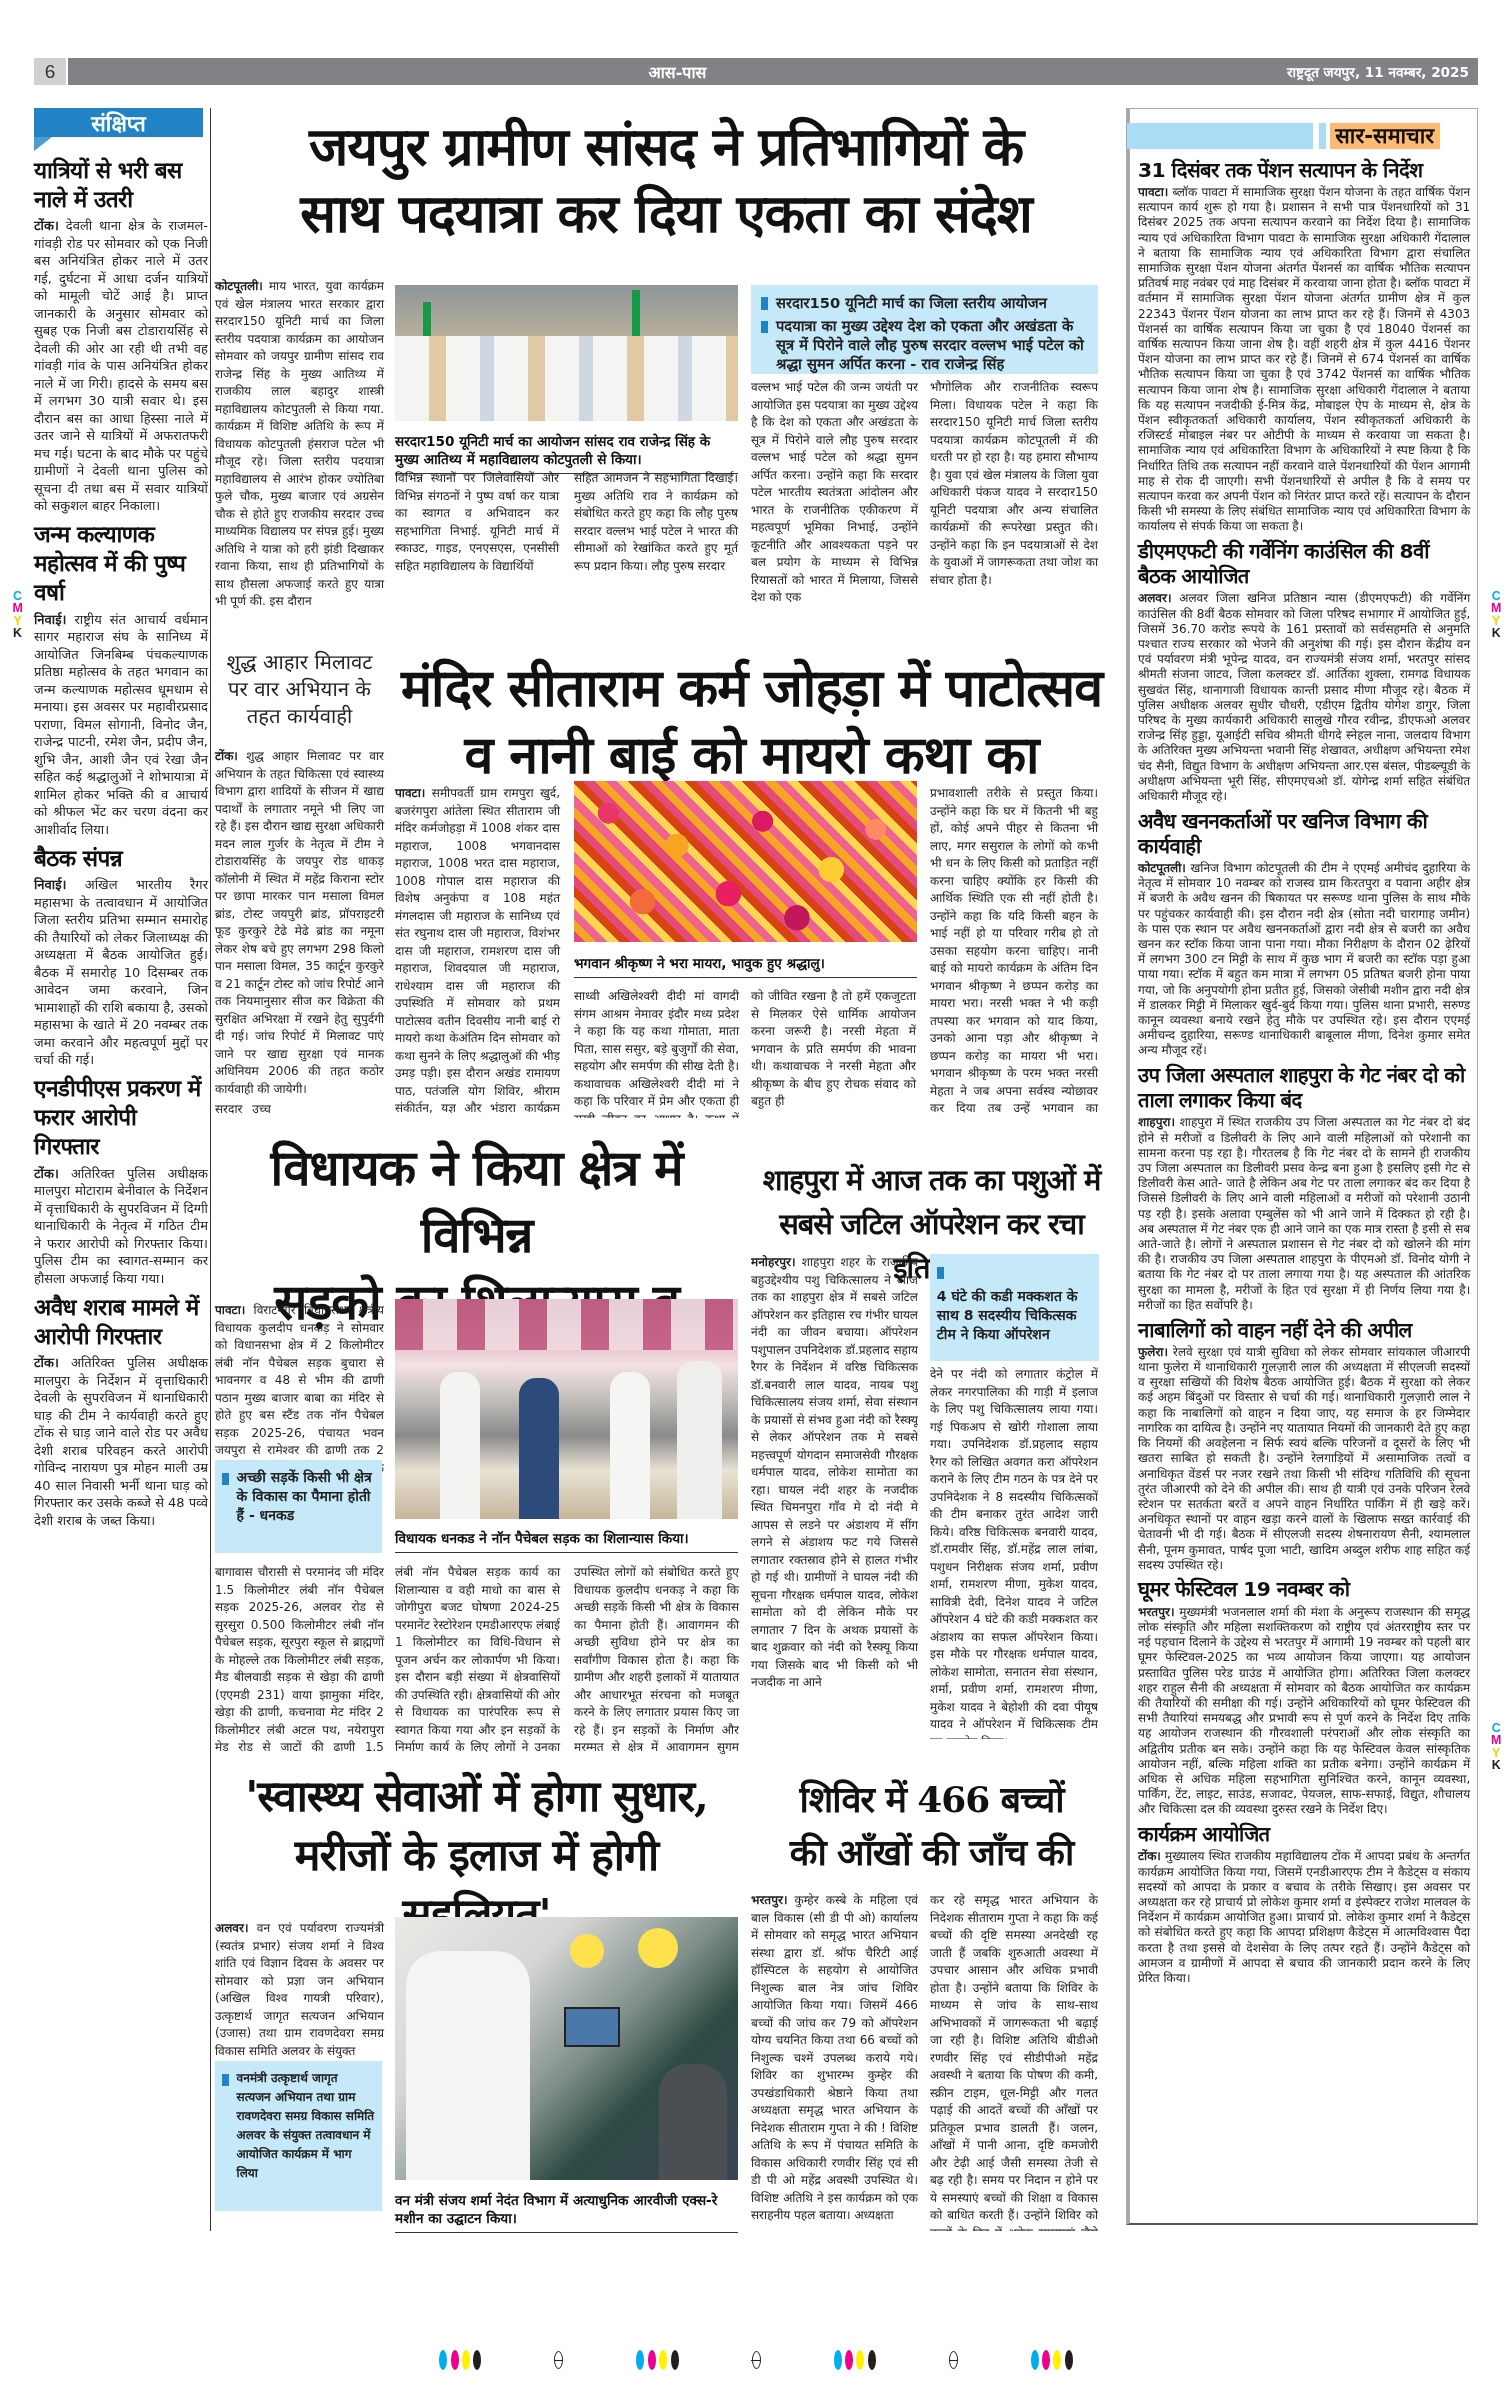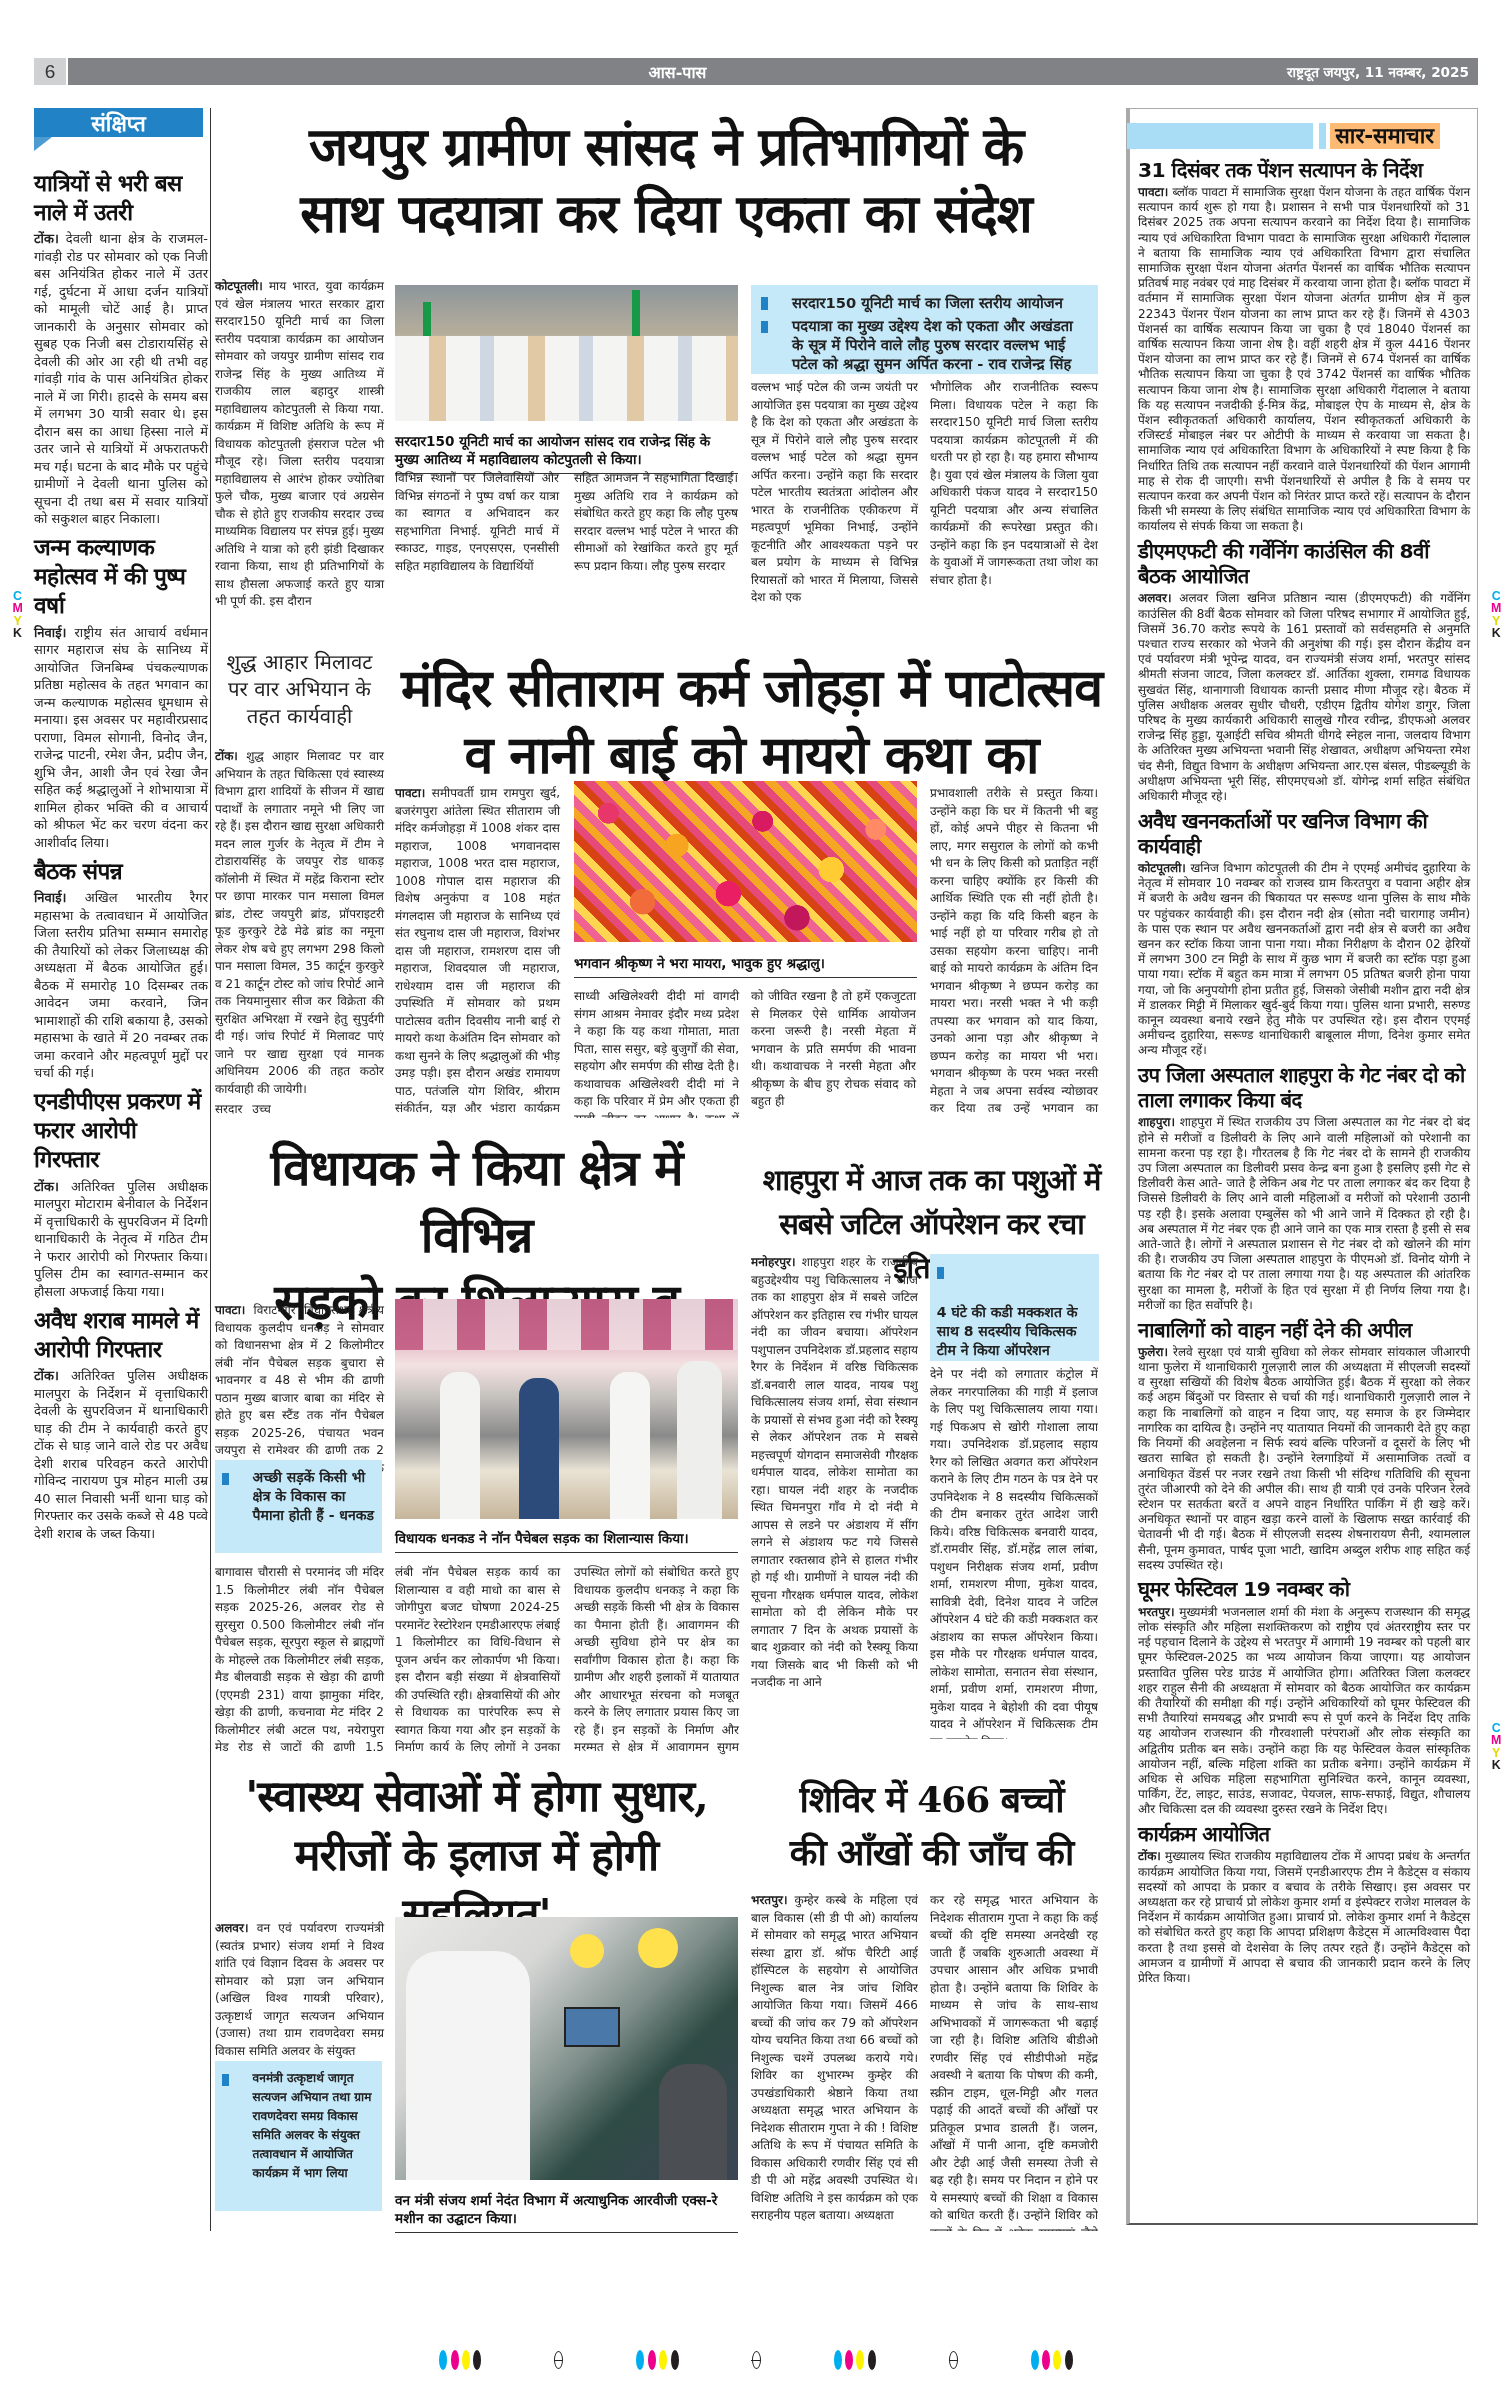--- a/index.html
+++ b/index.html
@@ -31,21 +31,21 @@
   .sidebar { left: 1126px; top: 108px; width: 352px; height: 2117px; border: 1.1px solid #aaa; border-left: 4px solid #a8a9ab; border-bottom: 2.8px solid #555; padding: 5.6px 6.8px 5.6px 8px; }
   .sidebar-top { position: relative; height: 30.5px; margin: 8px -6.8px 3.4px -11.3px; }
   .sidebar-top .band1 { position: absolute; left: 0; top: 0; width: 186px; height: 26px; background: #a8ddf5; }
   .sidebar-top .band2 { position: absolute; left: 192px; top: 0; width: 6.8px; height: 26px; background: #a8ddf5; }
   .sidebar-top .label { position: absolute; left: 203px; top: 0; height: 26px; padding: 0 5.6px; background: #fdba74; font-size: 21.5px; font-weight: bold; line-height: 26px; color: #111; }
   .sidebar h3 { font-size: 20.3px; line-height: 25px; font-weight: bold; color: #111; margin-top: 4.5px; letter-spacing: -0.6px; }
   .sidebar p { font-size: 12px; line-height: 15.2px; margin-top: 2.3px; text-align: justify; }
 
   
   .hl-box { background: #c5e9f9; padding: 10.2px 9px; }
-  .hl-item { display: flex; gap: 24px; font-size: 16px; line-height: 21.5px; font-weight: bold; color: #222; margin-bottom: 4.5px; }
+  .hl-item { display: flex; gap: 8px; font-size: 16px; line-height: 21.5px; font-weight: bold; color: #222; margin-bottom: 4.5px; }
   .hl-item .bullet { flex: none; width: 6.8px; height: 12.4px; background: #2183c6; margin-top: 4.5px; }
 
   .photo { background: #888; overflow: hidden; position: relative; }
   .caption { font-size: 13.6px; line-height: 18px; font-weight: bold; color: #111; padding: 5.6px 0; border-bottom: 1.7px solid #333; }
 
   .cmyk { font-family: "Liberation Sans", sans-serif; font-weight: bold; font-size: 12.4px; line-height: 12.4px; text-align: center; }
   .cmyk span { display: block; }
   .reg-marks { left: 0; top: 2343px; width: 1512px; height: 34px; display: flex; justify-content: center; gap: 73px; align-items: center; }
   .dot-group { display: flex; gap: 3.4px; }
   .dot { width: 8px; height: 20.3px; border-radius: 50%; }
@@ -76,21 +76,21 @@
 <div class="abs cmyk" style="left:1491px; top:1722px;">
   <span style="color:#00aeef">C</span>
   <span style="color:#ec008c">M</span>
   <span style="color:#e6d800">Y</span>
   <span style="color:#231f20">K</span>
 </div>
 
 <div class="abs left-col">
   <div class="sankshipt">संक्षिप्त</div>
 
-  <article style="margin-top:32px;">
+  <article style="margin-top:19px;">
     <h3>यात्रियों से भरी बस नाले में उतरी</h3>
     <p class="body-text"><span class="dateline">टोंक।</span> <span>देवली थाना क्षेत्र के राजमल-गांवड़ी रोड पर सोमवार को एक निजी बस अनियंत्रित होकर नाले में उतर गई, दुर्घटना में आधा दर्जन यात्रियों को मामूली चोटें आई है। प्राप्त जानकारी के अनुसार सोमवार को सुबह एक निजी बस टोडारायसिंह से देवली की ओर आ रही थी तभी वह गांवड़ी गांव के पास अनियंत्रित होकर नाले में जा गिरी। हादसे के समय बस में लगभग 30 यात्री सवार थे। इस दौरान बस का आधा हिस्सा नाले में उतर जाने से यात्रियों में अफरातफरी मच गई। घटना के बाद मौके पर पहुंचे ग्रामीणों ने देवली थाना पुलिस को सूचना दी तथा बस में सवार यात्रियों को सकुशल बाहर निकाला।</span></p>
   </article>
 
   <article>
     <h3>जन्म कल्याणक महोत्सव में की पुष्प वर्षा</h3>
     <p class="body-text"><span class="dateline">निवाई।</span> <span>राष्ट्रीय संत आचार्य वर्धमान सागर महाराज संघ के सानिध्य में आयोजित जिनबिम्ब पंचकल्याणक प्रतिष्ठा महोत्सव के तहत भगवान का जन्म कल्याणक महोत्सव धूमधाम से मनाया। इस अवसर पर महावीरप्रसाद पराणा, विमल सोगानी, विनोद जैन, राजेन्द्र पाटनी, रमेश जैन, प्रदीप जैन, शुभि जैन, आशी जैन एवं रेखा जैन सहित कई श्रद्धालुओं ने शोभायात्रा में शामिल होकर भक्ति की व आचार्य को श्रीफल भेंट कर चरण वंदना कर आशीर्वाद लिया।</span></p>
   </article>
 
   <article>

